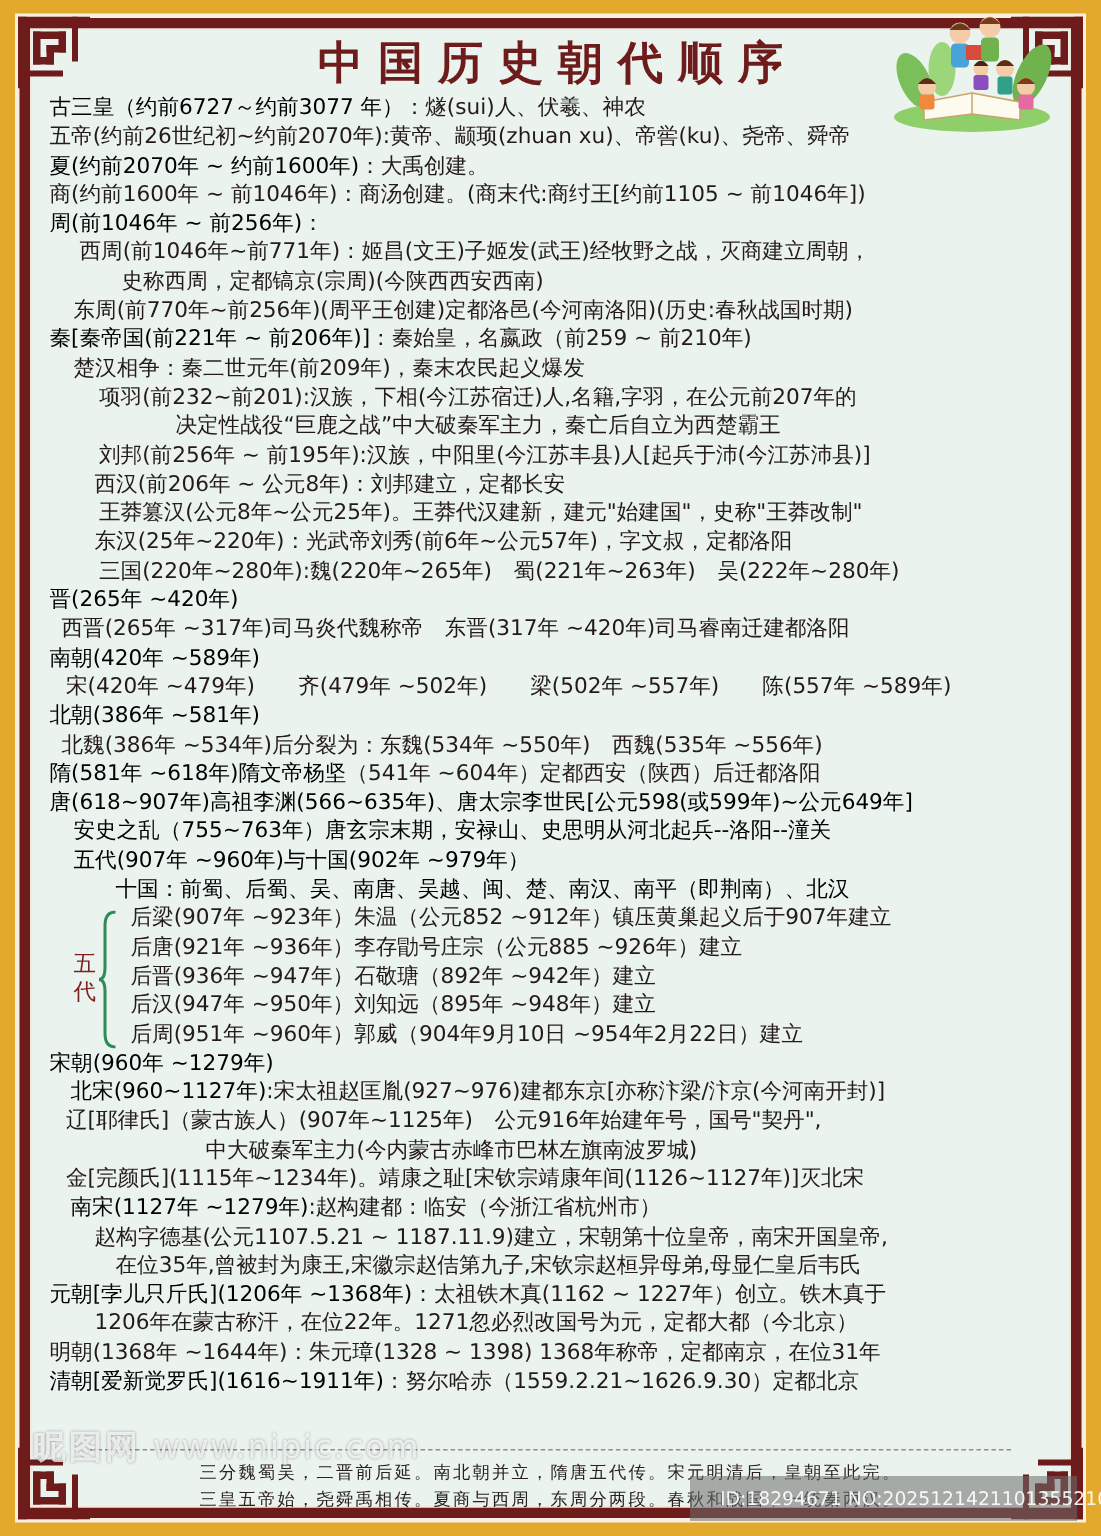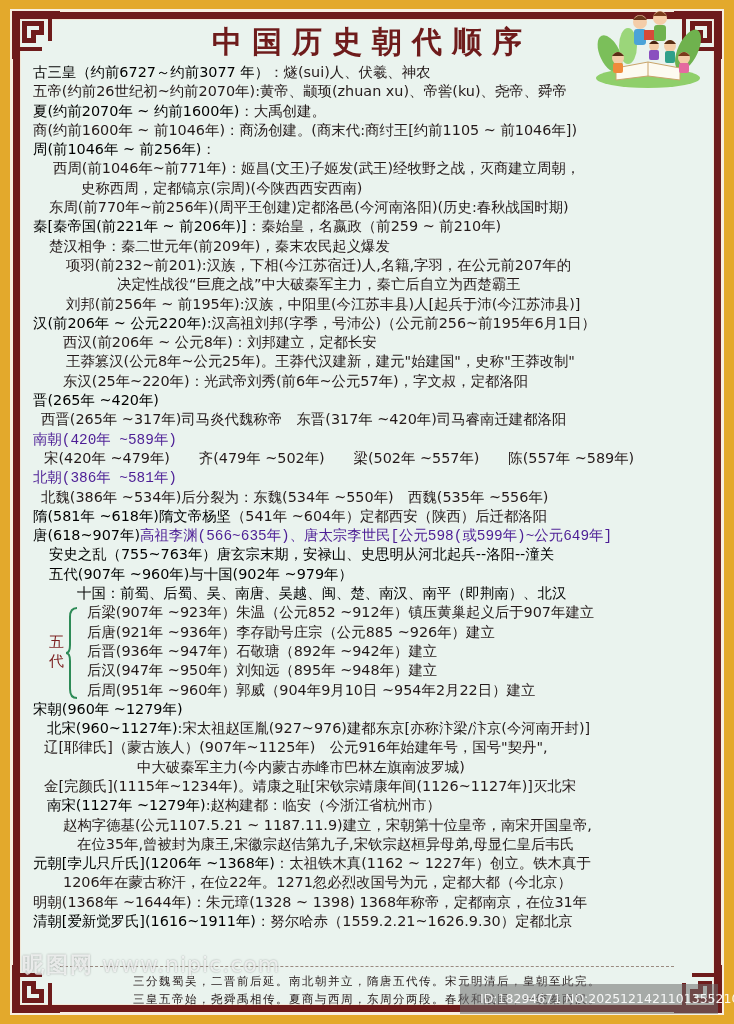--- a/index.html
+++ b/index.html
@@ -41,21 +41,21 @@
     }
     .illus svg { width: 100%; height: 100%; display: block; }
 
     .content {
       position: absolute; left: 29px; top: 63px; right: 30px;
       font-size: 14.4px; line-height: 19.3px; color: #241a1a;
       white-space: nowrap;
     }
     .line { display: block; height: 19.3px; }
     .red { color: #000000; }
-    .blue { color: #4c1d95; font-family: Liberation Mono, monospace; }
+    .blue { color: #000000; }
     .ind1 { padding-left: 24px; }
     .ind1b { padding-left: 18px; }
     .ind1c { padding-left: 20px; }
     .ind2 { padding-left: 37px; }
     .ind3 { padding-left: 52px; }
     .ind4 { padding-left: 88px; }
     .ind6 { padding-left: 58px; }
     .ind7 { padding-left: 48px; }
     .ind9 { padding-left: 34px; }
     .ind11 { padding-left: 12px; }
@@ -208,24 +208,24 @@
   <div class="line ind13"><span>商(约前1600年 ~ 前1046年)：商汤创建。(商末代:商纣王[约前1105 ~ 前1046年])</span></div>
   <div class="line ind13"><span class="red">周(前1046年 ~ 前256年)</span><span>：</span></div>
   <div class="line ind1"><span>西周(前1046年~前771年)：姬昌(文王)子姬发(武王)经牧野之战，灭商建立周朝，</span></div>
   <div class="line ind3"><span>史称西周，定都镐京(宗周)(今陕西西安西南)</span></div>
   <div class="line ind1c"><span>东周(前770年~前256年)(周平王创建)定都洛邑(今河南洛阳)(历史:春秋战国时期)</span></div>
   <div class="line ind13"><span class="red">秦[秦帝国(前221年 ~ 前206年)]</span><span>：秦始皇，名嬴政（前259 ~ 前210年)</span></div>
   <div class="line ind1c"><span>楚汉相争：秦二世元年(前209年)，秦末农民起义爆发</span></div>
   <div class="line ind2"><span>项羽(前232~前201):汉族，下相(今江苏宿迁)人,名籍,字羽，在公元前207年的</span></div>
   <div class="line ind4"><span>决定性战役“巨鹿之战”中大破秦军主力，秦亡后自立为西楚霸王</span></div>
   <div class="line ind2"><span>刘邦(前256年 ~ 前195年):汉族，中阳里(今江苏丰县)人[起兵于沛(今江苏沛县)]</span></div>
-  <div class="line ind13"><span class="red">汉(前206年 ~ 公元220年)</span><span>:汉高祖刘邦(字季，号沛公)（公元前256~前195年6月1日）</span></div>
   <div class="line ind9"><span>西汉(前206年 ~ 公元8年)：刘邦建立，定都长安</span></div>
   <div class="line ind2"><span>王莽篡汉(公元8年~公元25年)。王莽代汉建新，建元"始建国"，史称"王莽改制"</span></div>
   <div class="line ind9"><span>东汉(25年~220年)：光武帝刘秀(前6年~公元57年)，字文叔，定都洛阳</span></div>
+  <div class="line ind2"><span>三国(220年~280年):魏(220年~265年)　蜀(221年~263年)　吴(222年~280年)</span></div>
   <div class="line ind13"><span class="red">晋(265年 ~420年)</span></div>
   <div class="line ind11"><span>西晋(265年 ~317年)司马炎代魏称帝　东晋(317年 ~420年)司马睿南迁建都洛阳</span></div>
   <div class="line ind13"><span class="blue">南朝(420年 ~589年)</span></div>
   <div class="line ind12"><span>宋(420年 ~479年)　　齐(479年 ~502年)　　梁(502年 ~557年)　　陈(557年 ~589年)</span></div>
   <div class="line ind13"><span class="blue">北朝(386年 ~581年)</span></div>
   <div class="line ind11"><span>北魏(386年 ~534年)后分裂为：东魏(534年 ~550年)　西魏(535年 ~556年)</span></div>
   <div class="line ind13"><span class="red">隋(581年 ~618年)隋文帝杨坚</span><span>（541年 ~604年）定都西安（陕西）后迁都洛阳</span></div>
   <div class="line ind13"><span class="red">唐(618~907年)</span><span class="blue">高祖李渊(566~635年)、唐太宗李世民[公元598(或599年)~公元649年]</span></div>
   <div class="line ind1c red"><span class="red">安史之乱（755~763年）唐玄宗末期，安禄山、史思明从河北起兵--洛阳--潼关</span></div>
   <div class="line ind1c"><span class="red">五代(907年 ~960年)与十国(902年 ~979年）</span></div>

